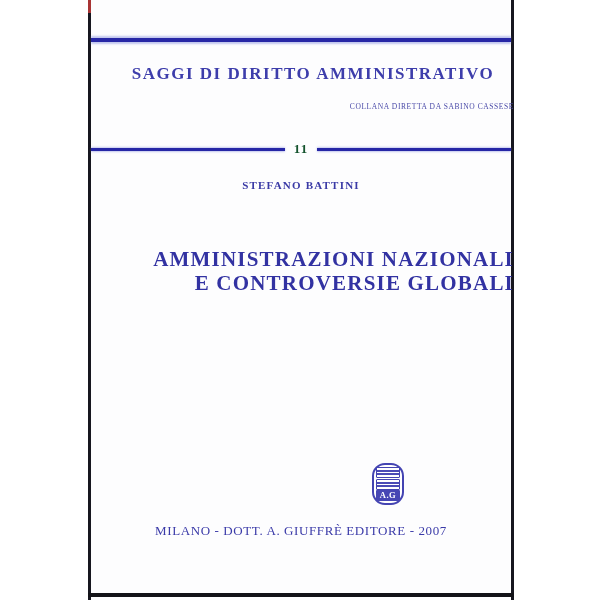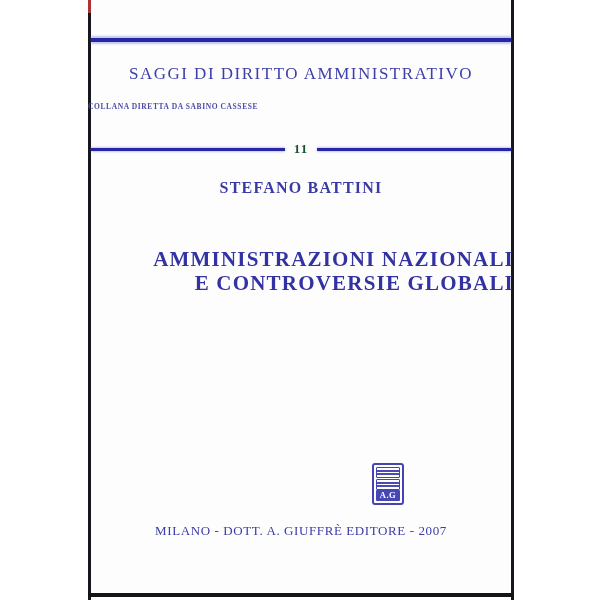--- a/index.html
+++ b/index.html
@@ -28,51 +28,51 @@
     position:absolute;left:0;bottom:3px;width:100%;height:4px;background:#131318;
   }
   .rule-top{
     position:absolute;left:3px;top:38px;width:420px;height:4px;
     background:#2727a6;
     box-shadow:0 -2px 2px rgba(120,130,220,.45),0 2px 2px rgba(120,130,220,.45);
   }
   .series-title{
     position:absolute;left:0;top:64px;width:100%;
     text-align:center;
-    color:#3d3dab;font-weight:normal;font-size:17px;letter-spacing:1.5px;
+    color:#3d3dab;font-weight:bold;font-size:17px;letter-spacing:1.5px;padding-left:12px;
   }
   .series-subtitle{
     position:absolute;left:0;top:102px;width:100%;
-    text-align:left;
-    color:#4a4aa8;font-weight:bold;font-size:7.5px;letter-spacing:0.6px;
+    text-align:right;
+    color:#4a4aa8;font-weight:normal;font-size:7.5px;letter-spacing:0.6px;
   }
   .series-divider{
     position:absolute;left:3px;top:138px;width:420px;height:22px;
     display:flex;align-items:center;
   }
   .series-divider .seg{
     flex:1;height:3px;background:#2626a6;
     box-shadow:0 -1px 2px rgba(120,130,220,.4),0 1px 2px rgba(120,130,220,.4);
   }
   .series-divider .num{
     margin:0 9px;color:#14532d;font-weight:bold;font-size:13px;letter-spacing:1px;
   }
   .author{
     position:absolute;left:0;top:179px;width:100%;
     text-align:center;
-    color:#3a3aa6;font-weight:bold;font-size:16px;letter-spacing:1.2px;
+    color:#3a3aa6;font-weight:bold;font-size:11px;letter-spacing:1.2px;
   }
   .book-title{
     position:absolute;left:0;top:247px;width:100%;
     text-align:right;
     color:#3232a2;font-weight:bold;font-size:21px;line-height:24px;letter-spacing:1.2px;
   }
   .giuffre-logo{
     position:absolute;left:284px;top:463px;width:32px;height:42px;
-    border:2px solid #4444b2;border-radius:3px;
+    border:2px solid #4444b2;border-radius:13px;
     background:#ffffff;
     box-sizing:border-box;
     padding:2px;
     display:flex;flex-direction:column;justify-content:space-between;
   }
   .giuffre-logo .stripes{
     height:9px;
     background:repeating-linear-gradient(to bottom,#ffffff 0px,#ffffff 1.5px,#4a4ab6 1.5px,#4a4ab6 3.5px);
     border:1px solid #4444b2;border-radius:1px;
   }

